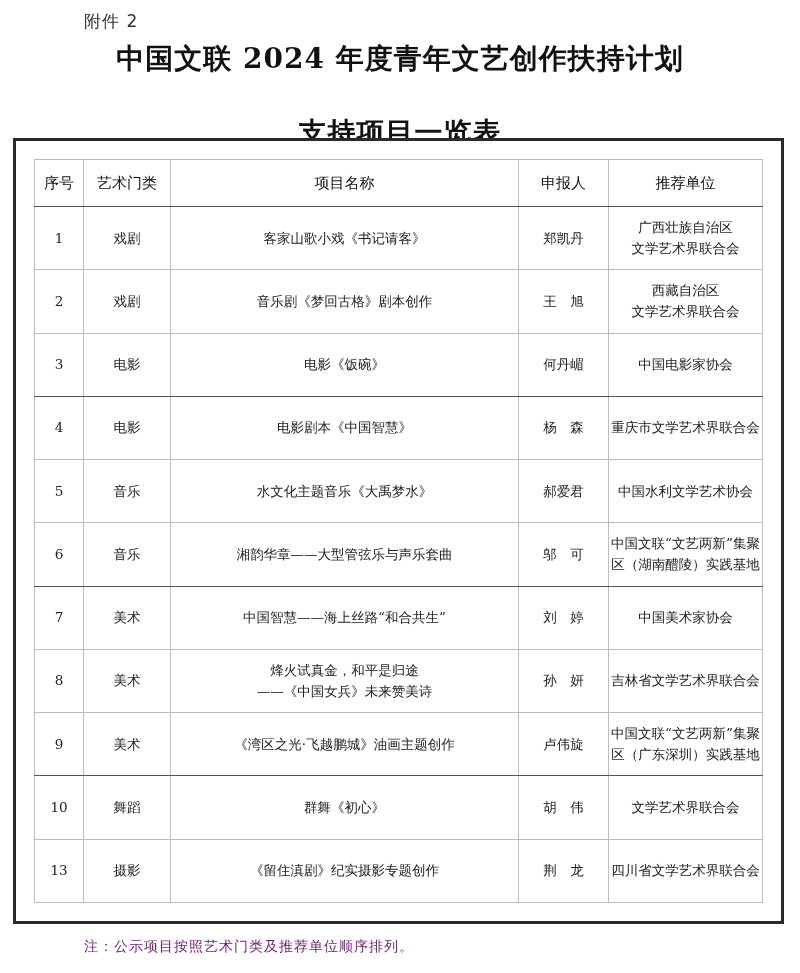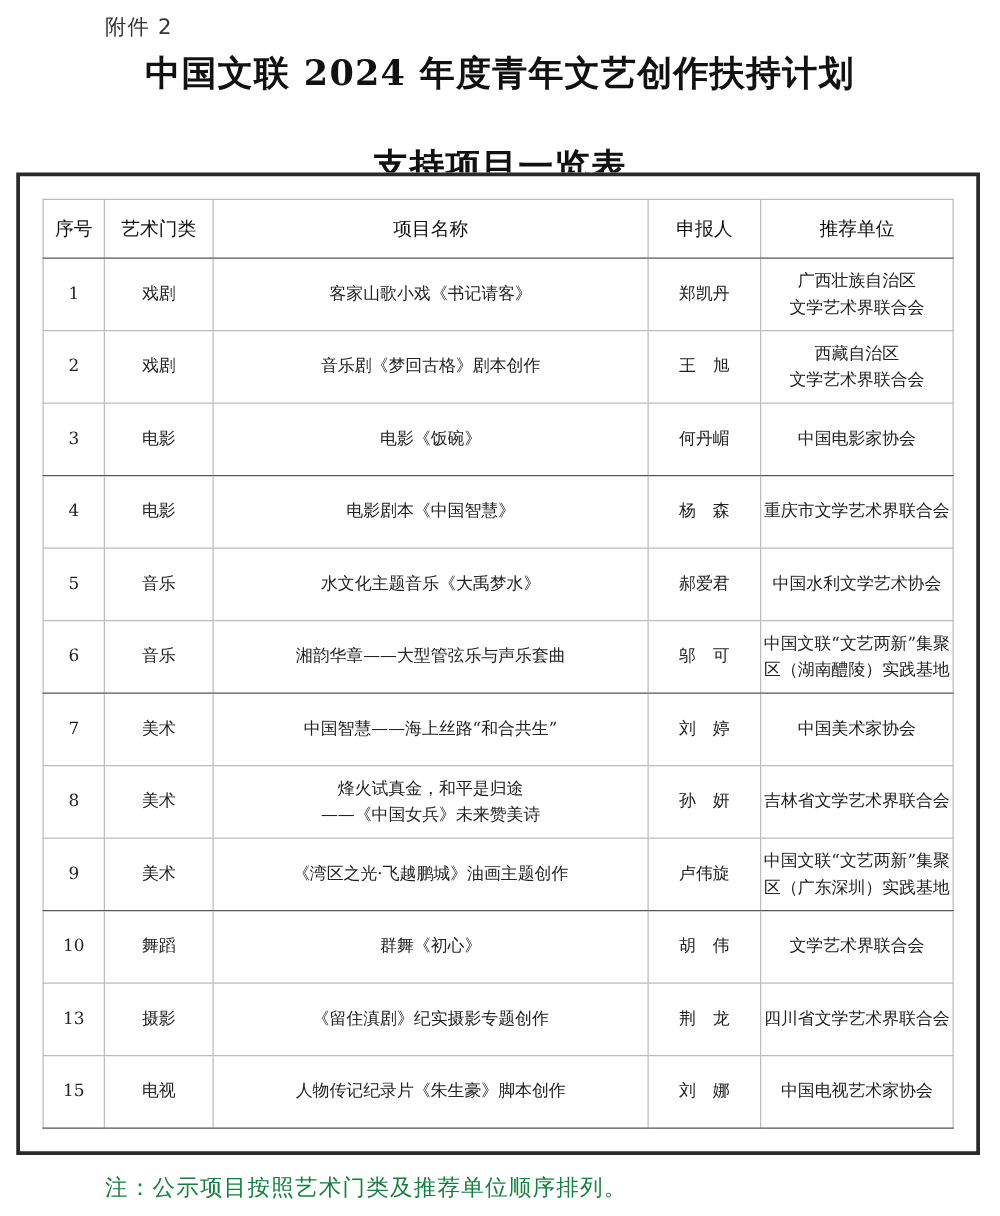--- a/index.html
+++ b/index.html
@@ -81,22 +81,22 @@
     .col-cat { width: 87px; }
     .col-name { width: 348px; }
     .col-app { width: 90px; }
     .col-org { width: auto; }
     .cell-line { display: block; white-space: nowrap; }
 
     .note {
       position: absolute;
       left: 84px;
       top: 938px;
-      font-size: 18px;
-      color: #15803d;
+      font-size: 14px;
+      color: #701a75;
       font-family: "DejaVu Sans", sans-serif;
       letter-spacing: 1px;
     }
   </style>
 </head>
 <body>
 
 <div class="attachment-label">附件 2</div>
 <div class="title title-line1">中国文联 2024 年度青年文艺创作扶持计划</div>
 <div class="title title-line2">支持项目一览表</div>
@@ -239,28 +239,17 @@
           <td>13</td>
           <td>摄影</td>
           <td>
             <span class="cell-line">《留住滇剧》纪实摄影专题创作</span>
           </td>
           <td>荆　龙</td>
           <td>
             <span class="cell-line">四川省文学艺术界联合会</span>
           </td>
         </tr>
-        <tr class="thick-bottom">
-          <td>15</td>
-          <td>电视</td>
-          <td>
-            <span class="cell-line">人物传记纪录片《朱生豪》脚本创作</span>
-          </td>
-          <td>刘　娜</td>
-          <td>
-            <span class="cell-line">中国电视艺术家协会</span>
-          </td>
-        </tr>
       </tbody>
   </table>
 </div>
 
 <div class="note">注：公示项目按照艺术门类及推荐单位顺序排列。</div>
 
 </body></html>

